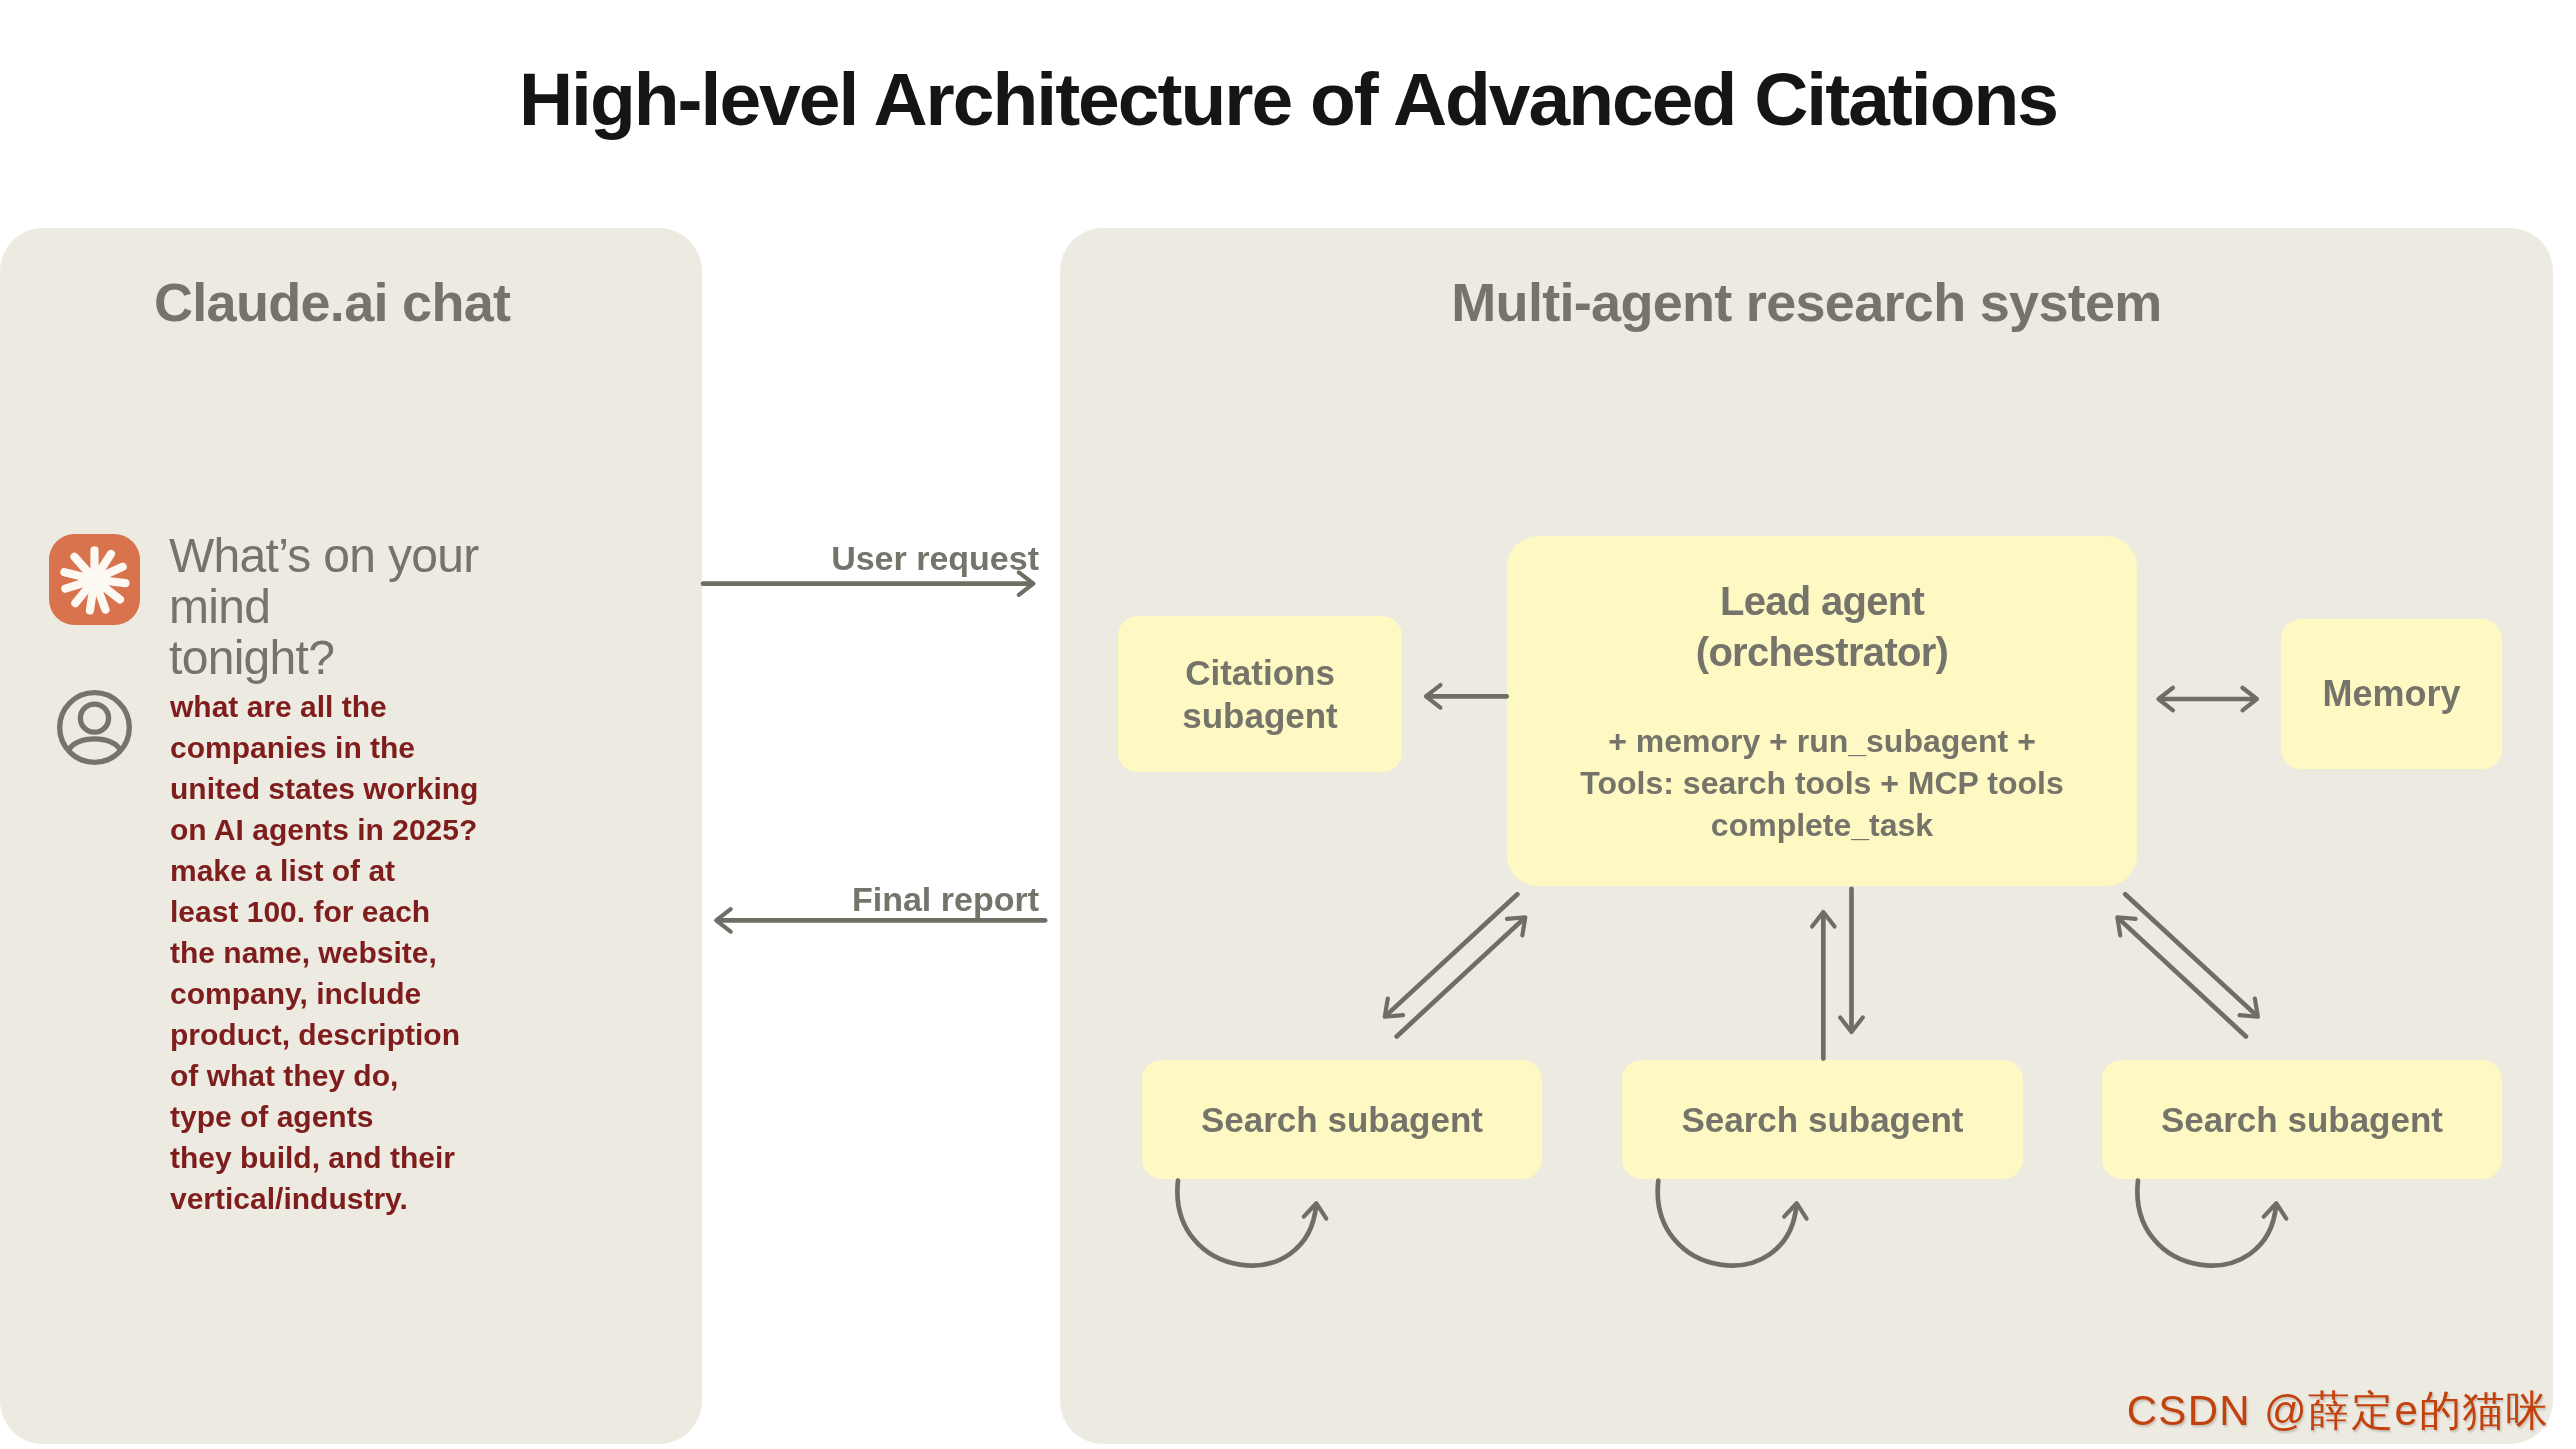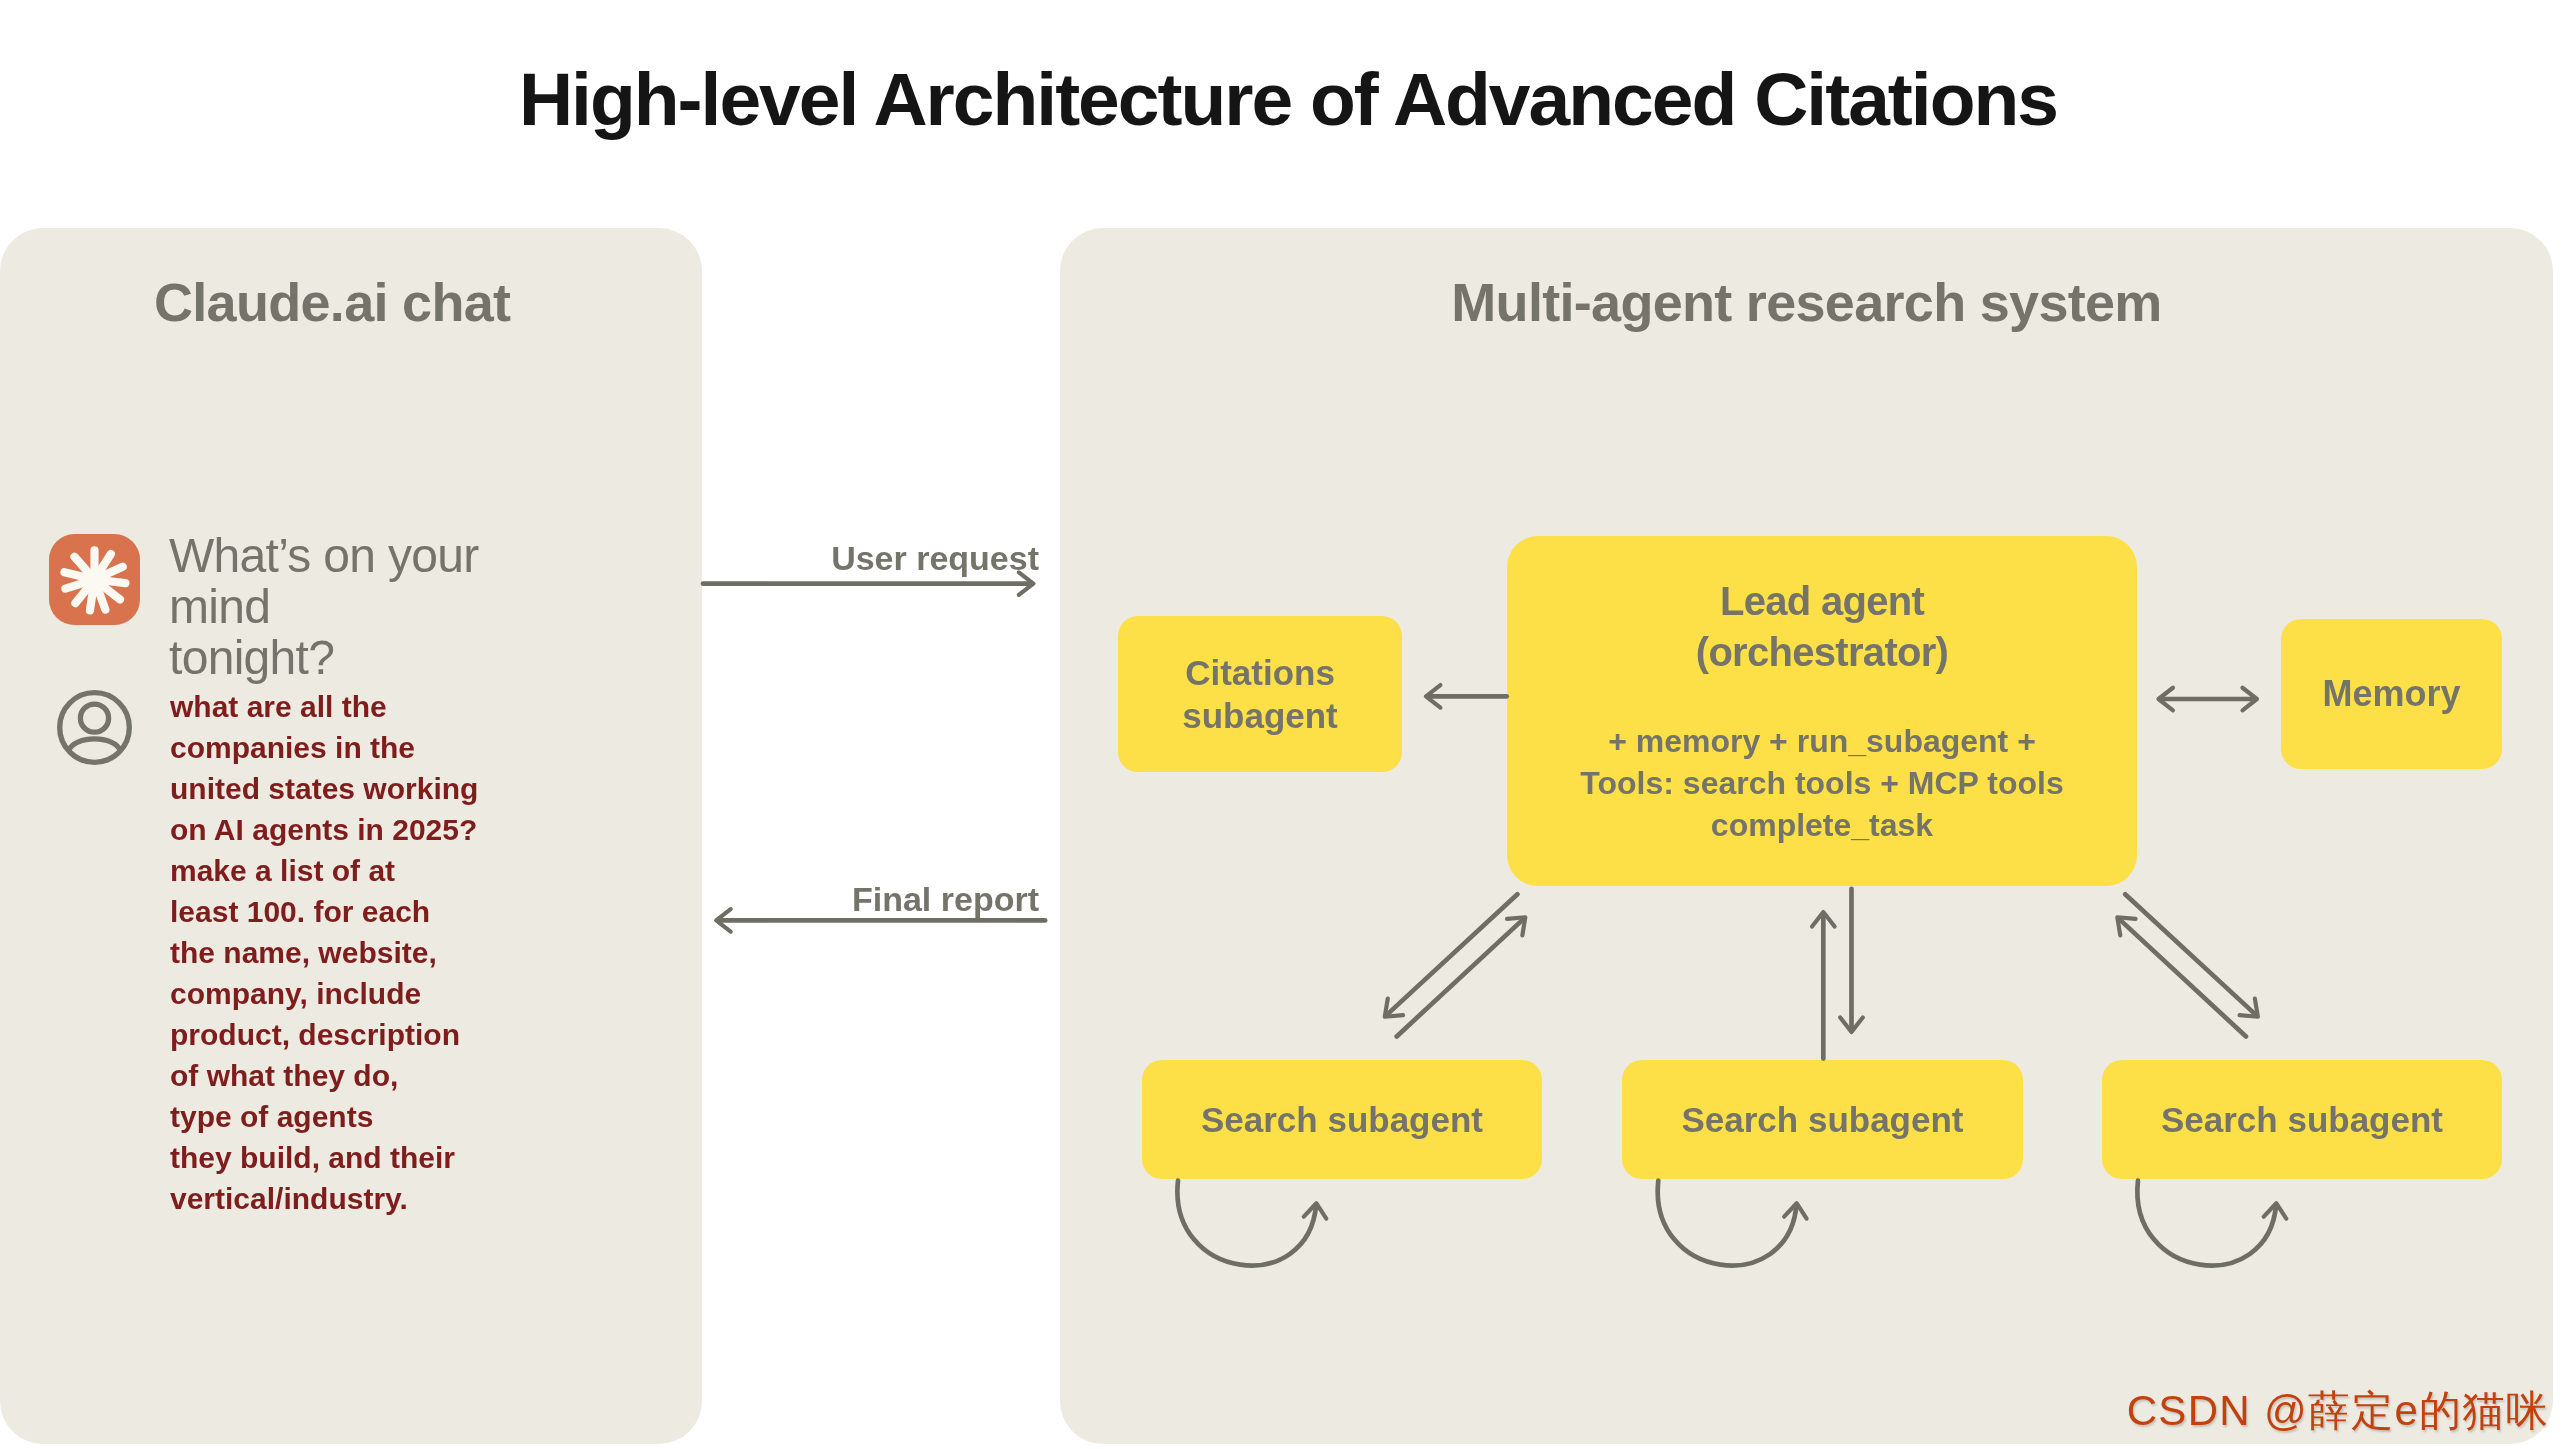--- a/index.html
+++ b/index.html
@@ -35,21 +35,21 @@
     position:absolute;left:170px;top:686px;width:402px;
     font-size:30px;line-height:41px;font-weight:bold;color:#7f1d1d;
   }
   .arrow-label{
     position:absolute;left:704px;width:335px;text-align:right;
     font-size:34px;font-weight:bold;color:#75746B;margin-top:16px;
   }
   #user-request-label{top:523px;}
   #final-report-label{top:864px;}
   .bluebox{
-    position:absolute;background:#fde047;border-radius:20px;
+    position:absolute;background:#fef9c3;border-radius:20px;
     color:#75746B;font-weight:bold;text-align:center;
     display:flex;flex-direction:column;align-items:center;justify-content:center;
   }
   #lead-agent-box{left:1507px;top:536px;width:630px;height:350px;border-radius:31px;}
   #lead-agent-box .lead-title{font-size:40px;line-height:51px;letter-spacing:-0.7px;}
   #lead-agent-box .lead-tools{font-size:32px;line-height:42px;margin-top:42px;}
   #citations-box{left:1118px;top:616px;width:284px;height:156px;font-size:35px;line-height:43px;}
   #memory-box{left:2281px;top:619px;width:221px;height:150px;font-size:36px;}
   .search-box{top:1060px;height:119px;font-size:35px;}
   #search-box-1{left:1142px;width:400px;}

